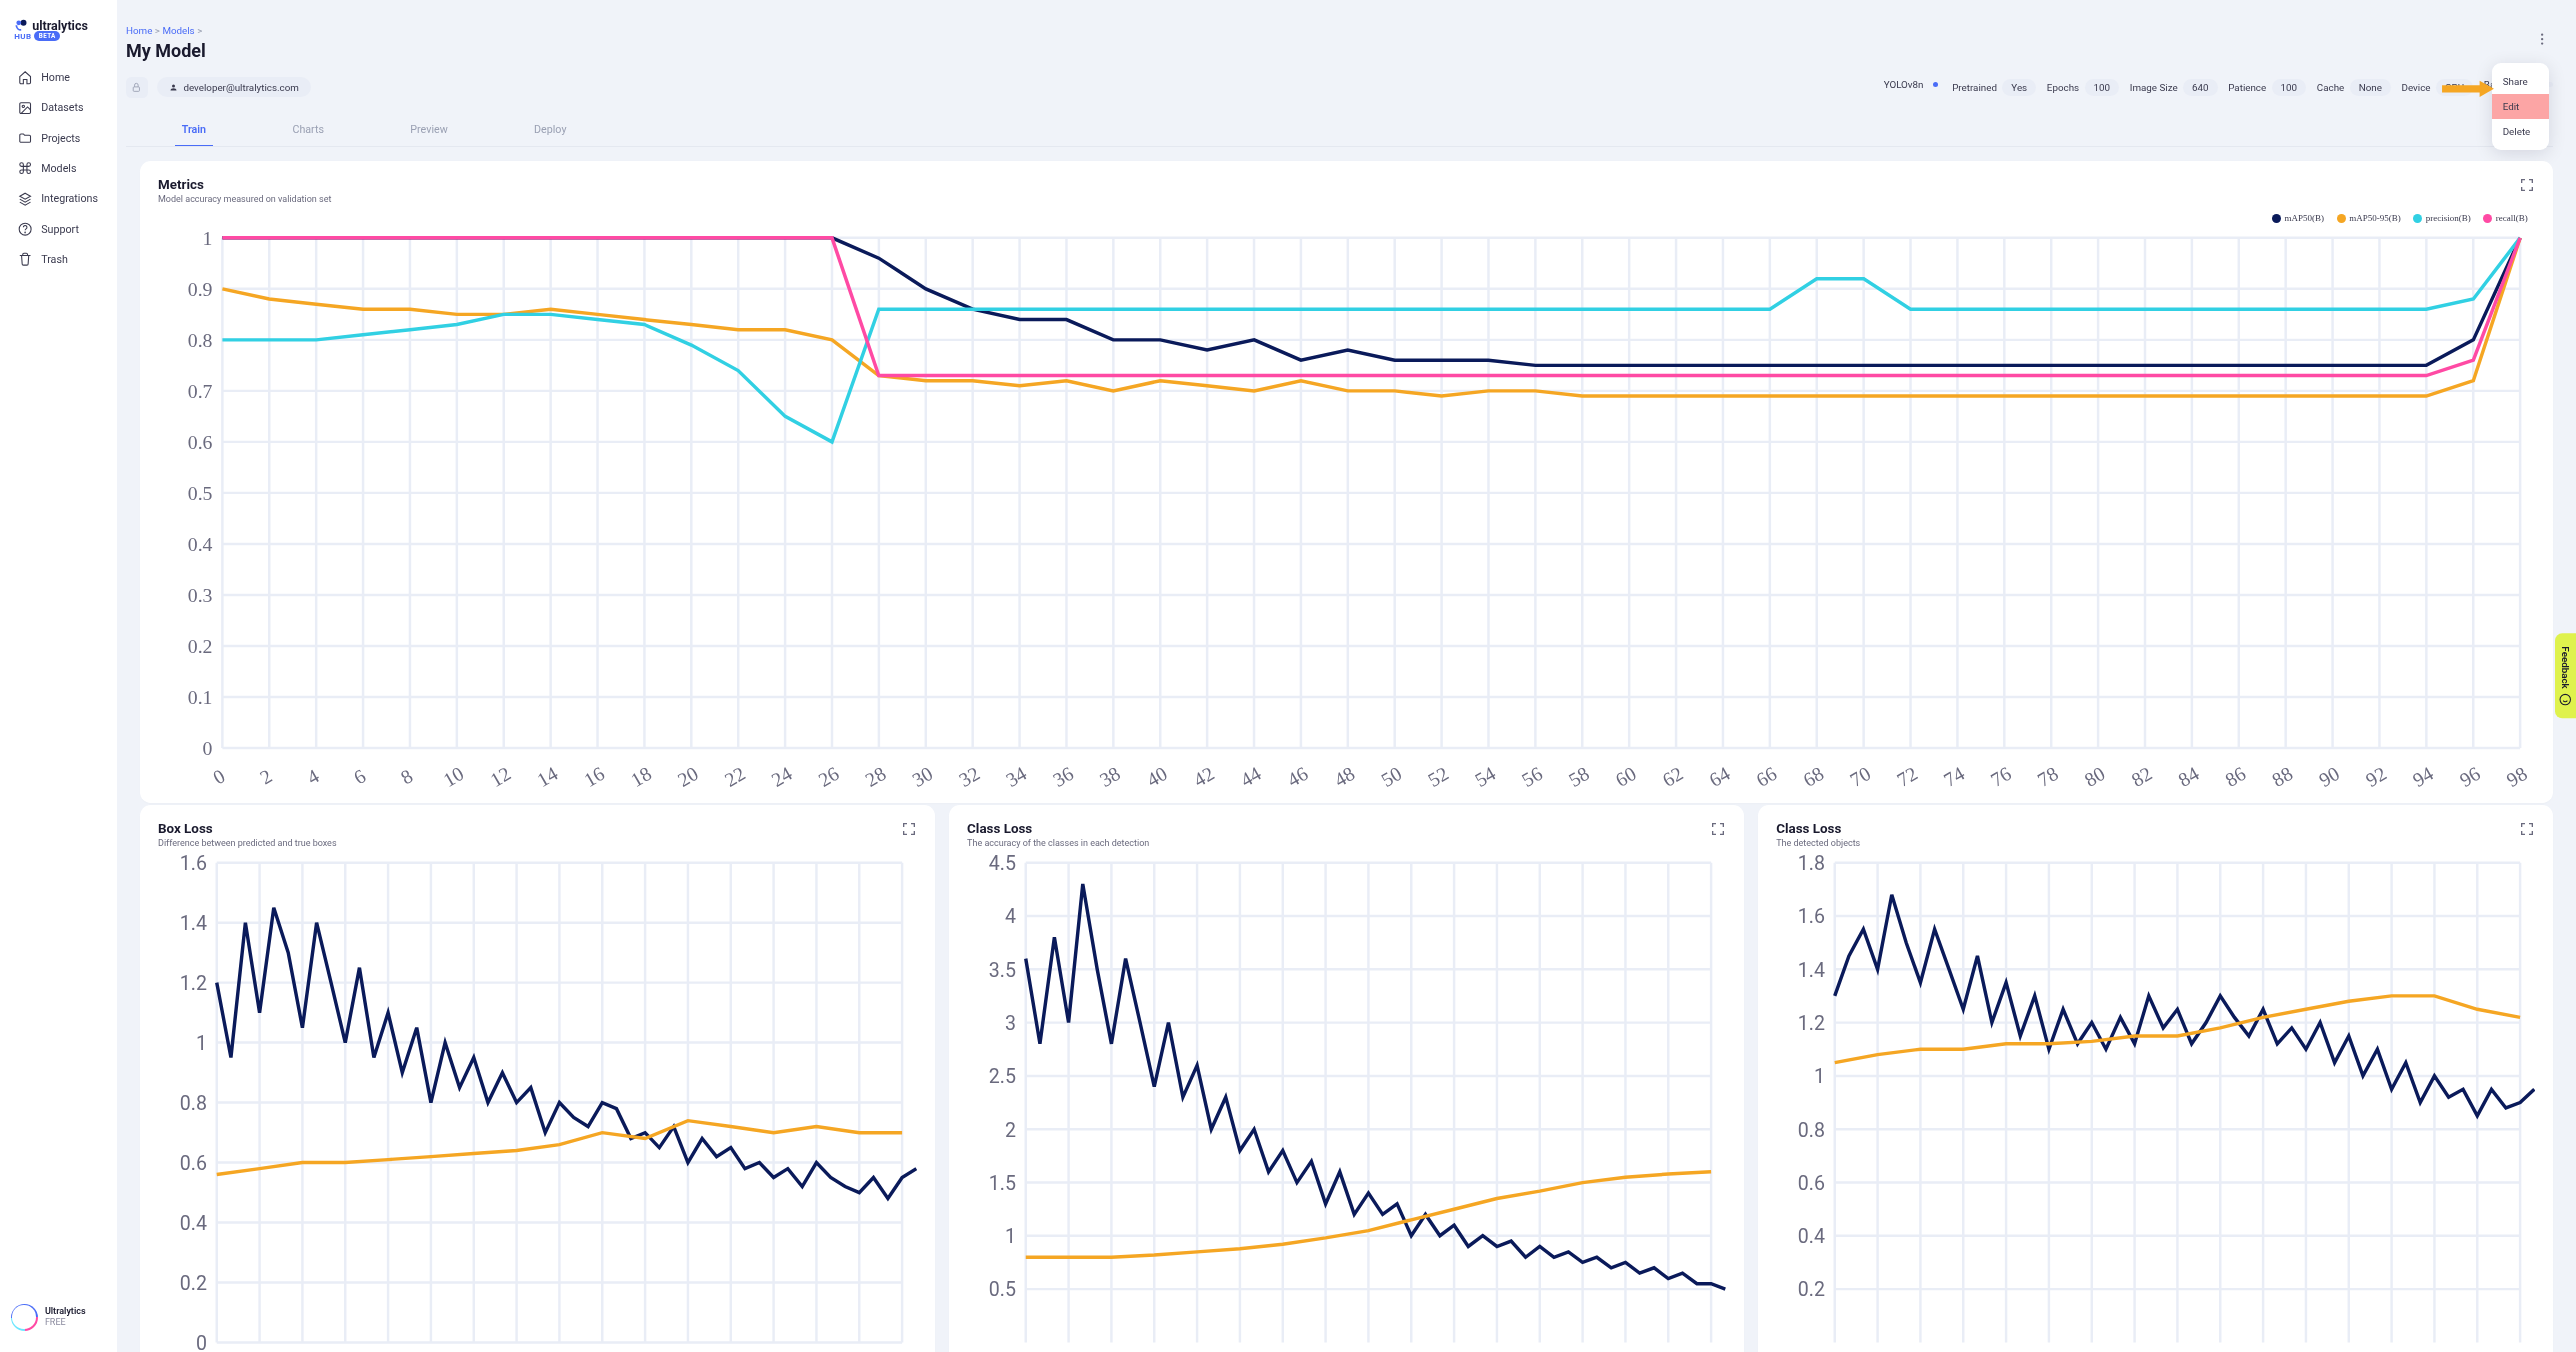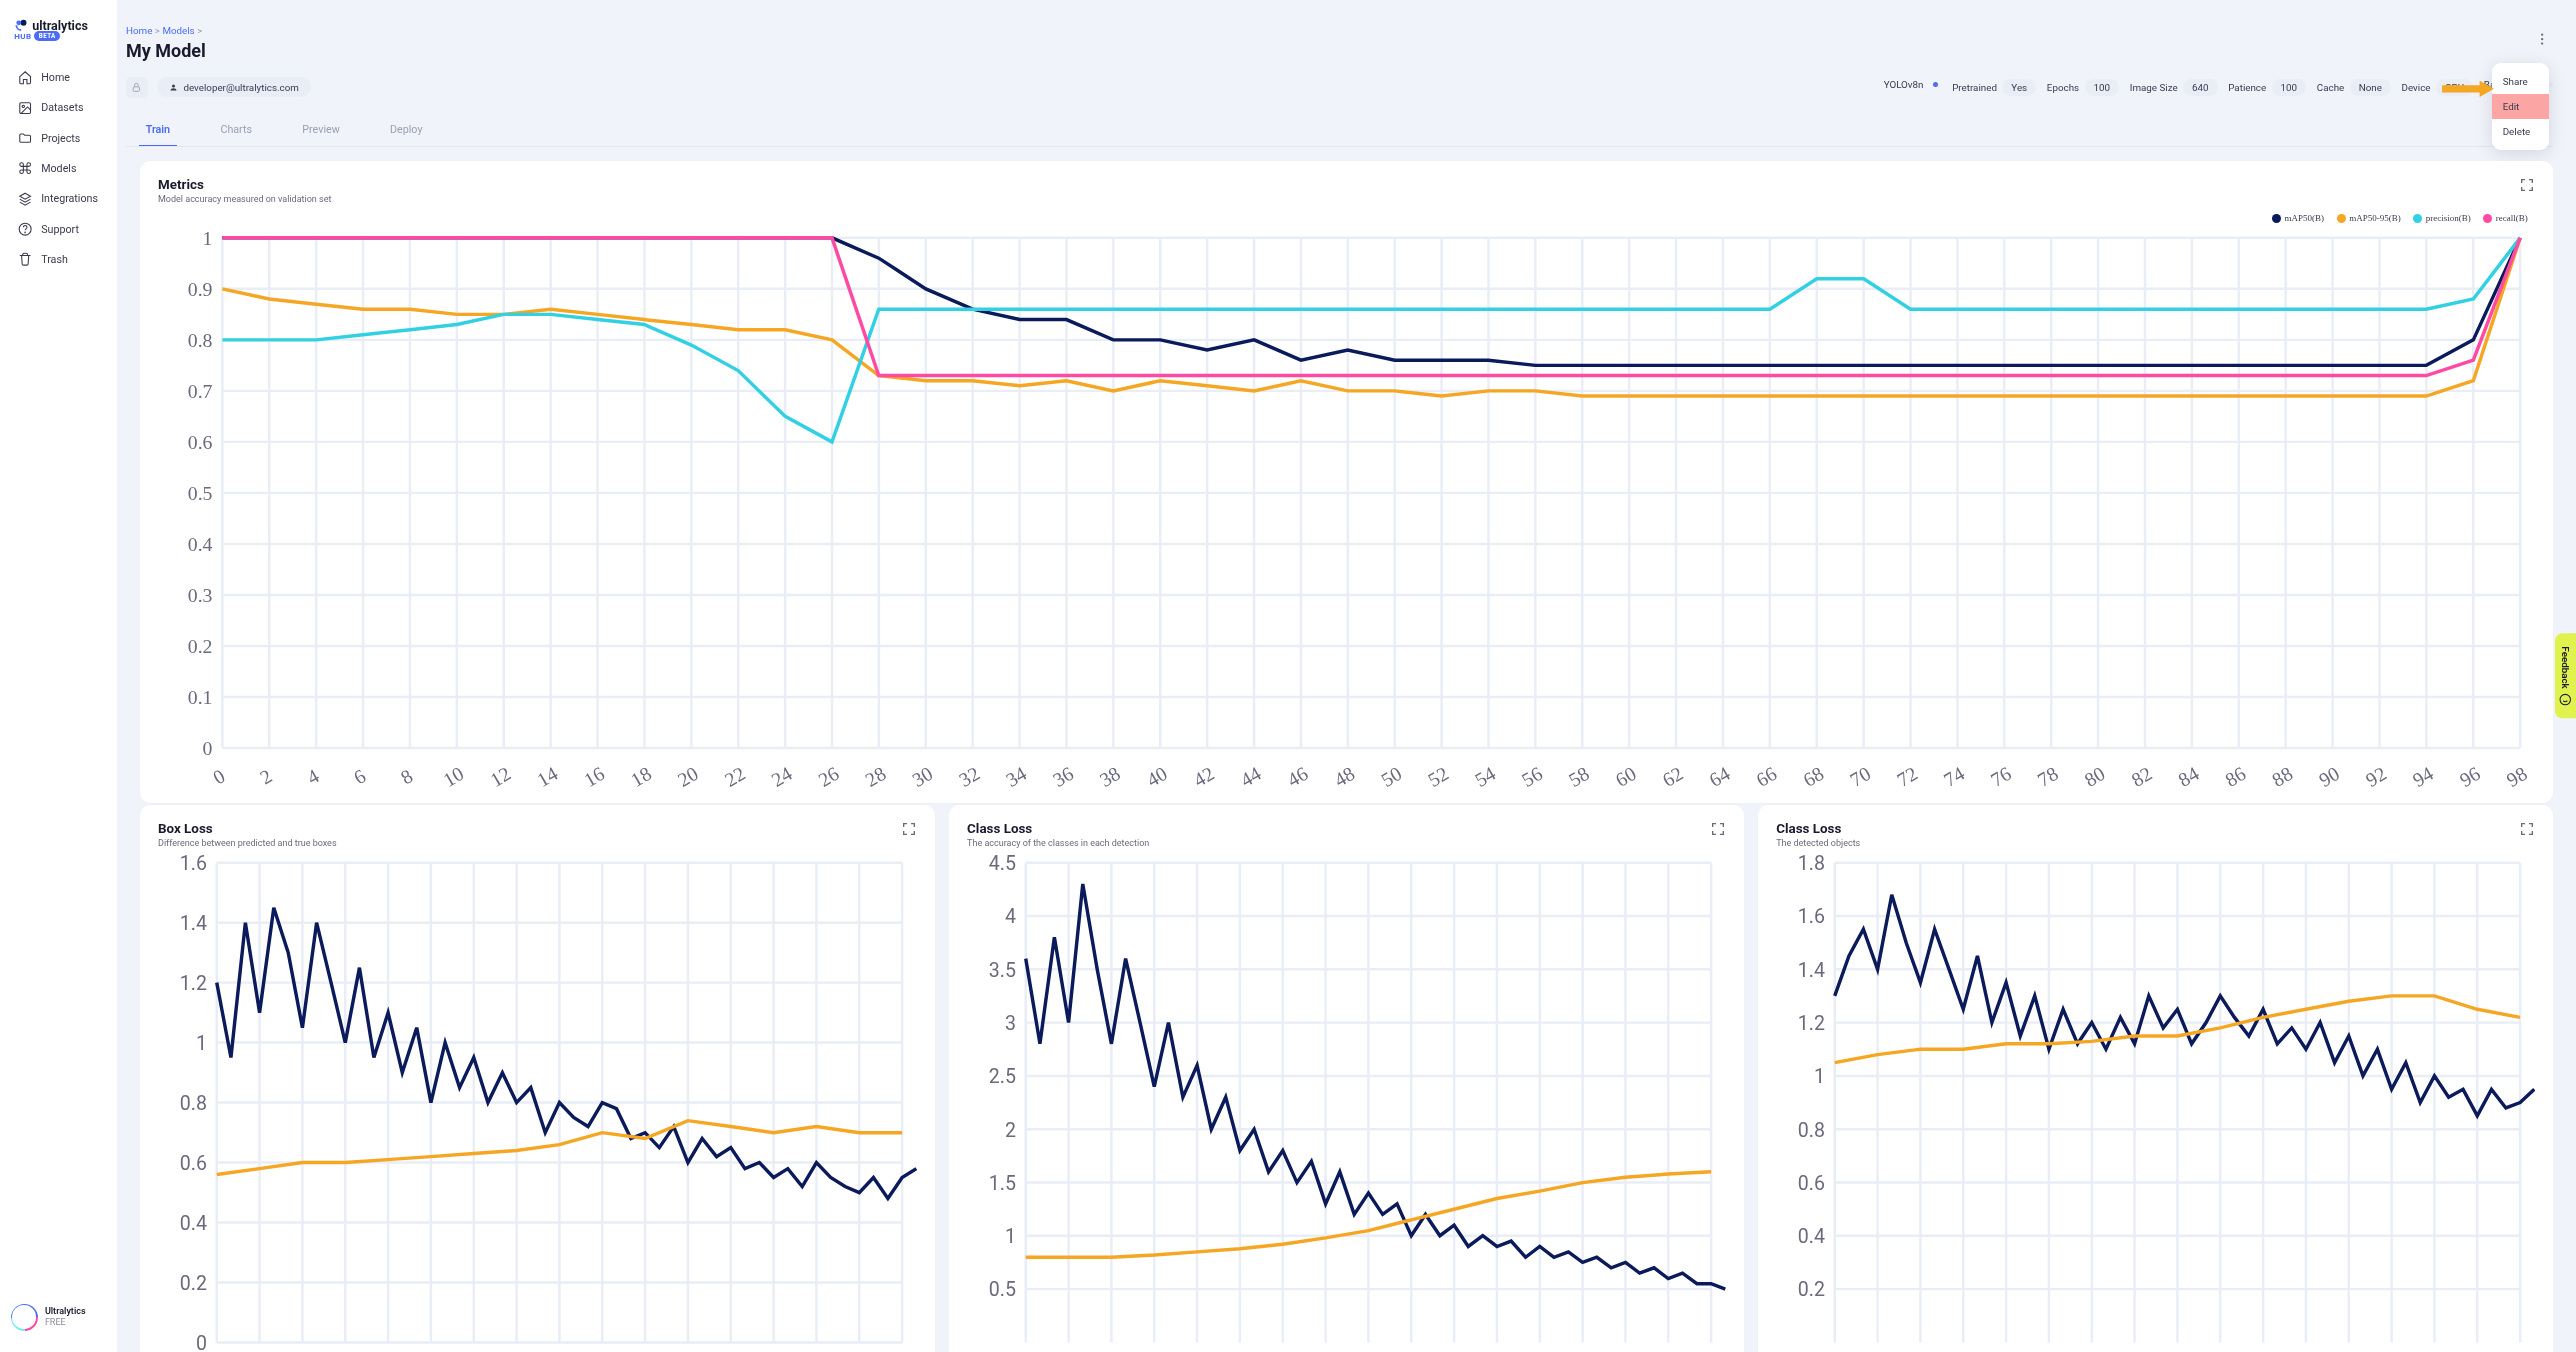--- a/index.html
+++ b/index.html
@@ -34,21 +34,21 @@
 .title { font-size: 18px; font-weight: 700; margin-top: 3.6px; color: #1a1a2e; }
 .infobar { display: flex; align-items: center; justify-content: space-between; margin-top: 16px; gap: 16px; }
 .info-left { display: flex; align-items: center; gap: 9px; }
 .lock-chip { width: 21.5px; height: 21.5px; background: #e9edf6; border-radius: 5.4px; display: flex; align-items: center; justify-content: center; color: #9aa0b3; font-size: 10.7px; }
 .user-chip { background: #e9edf6; border-radius: 12.5px; padding: 4.5px 12.5px; font-size: 9.8px; color: #3a3a4e; display: flex; align-items: center; gap: 5.4px; }
 .info-right { display: flex; align-items: flex-start; gap: 10.7px; font-size: 9.8px; color: #3a3a4e; flex-wrap: wrap; }
 .info-pair { display: flex; align-items: center; gap: 5.4px; }
 .pill { background: #e9edf6; border-radius: 9px; padding: 2.7px 9px; font-size: 9.8px; }
 .dot { width: 5.4px; height: 5.4px; background: #4a6cf7; border-radius: 50%; display: inline-block; margin: 0 3.6px; }
 .tabs { display: flex; gap: 36px; margin-top: 16px; border-bottom: 0.9px solid #e4e8f0; padding-left: 12.5px; }
-.tab { font-size: 10.7px; padding: 9px 7.2px 9px; color: #9aa0b3; cursor: pointer; border-bottom: 1.8px solid transparent; }
+.tab { font-size: 10.7px; padding: 9px 7.2px 9px; color: #9aa0b3; cursor: pointer; border-bottom: 1.8px solid transparent; margin-left: 36px; }
 .tab.active { color: #4a6cf7; border-bottom-color: #4a6cf7; font-weight: 600; }
 
 .content { flex: 1; overflow: auto; padding: 14.3px 23px 27px; display: flex; flex-direction: column; gap: 2px; }
 .card { background: #fff; border-radius: 10.7px; padding: 16px 18px 10.7px; box-shadow: 0 0.9px 1.8px rgba(10,10,40,0.02); position: relative; }
 .card-head { display: flex; justify-content: space-between; align-items: flex-start; }
 .card-title { font-size: 13.4px; font-weight: 700; }
 .card-sub { font-size: 9px; color: #6a6a7e; margin-top: 1.8px; }
 .expand-btn { width: 16px; height: 16px; color: #6a6a7e; cursor: pointer; }
 .chart-wrap { margin-top: 9px; font-family: Liberation Serif, serif; }
 .legend { display: flex; gap: 12.5px; font-size: 9px; color: #3a3a4e; justify-content: flex-end; padding-right: 7.2px; }

